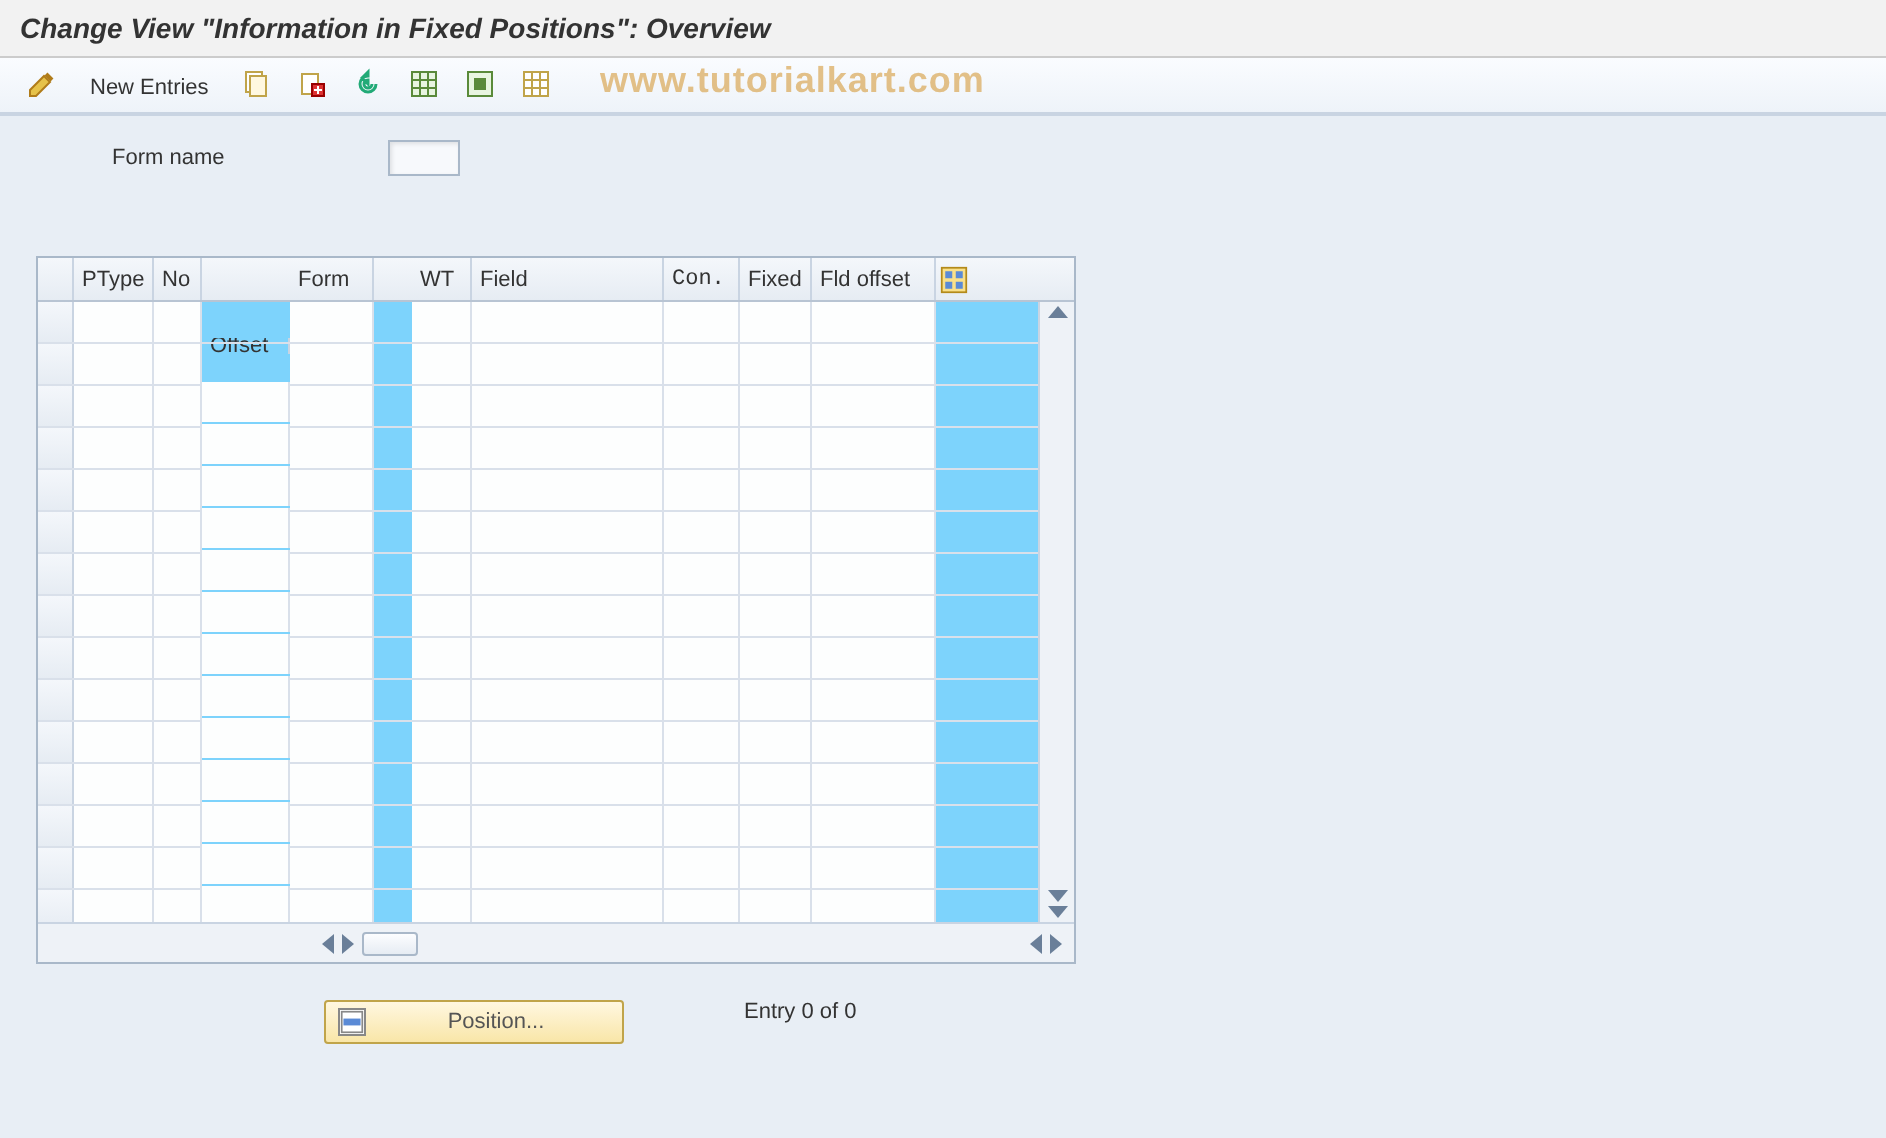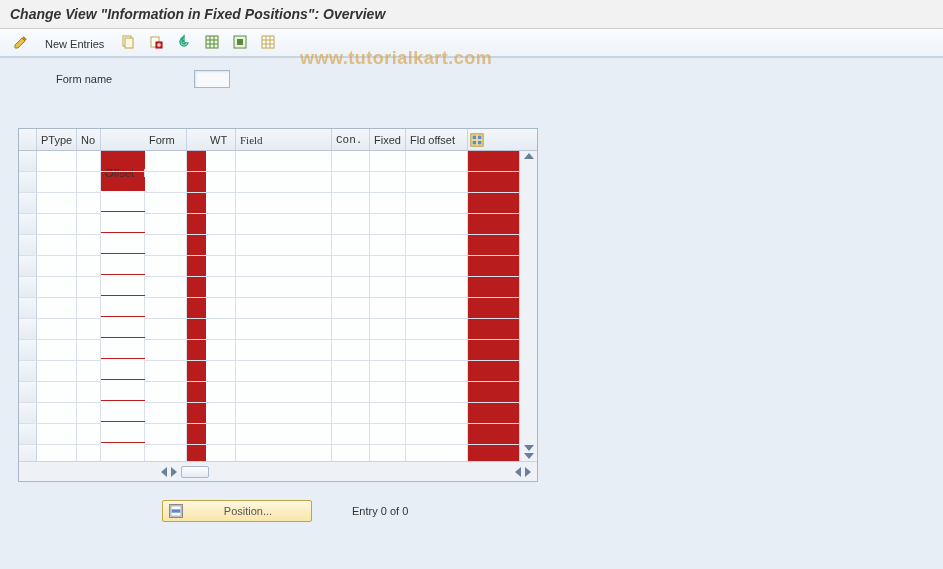--- a/index.html
+++ b/index.html
@@ -42,21 +42,21 @@
       height: 20px;
     }
     .toolbar .tbtn-text {
       font-size: 11px;
       color: #333;
       padding: 0 4px;
     }
     .watermark {
       position: absolute;
       left: 300px;
-      top: 48px;
+      top: 30px;
       font-size: 18px;
       font-weight: bold;
       color: #d8a24a;
       opacity: 0.65;
       pointer-events: none;
       z-index: 5;
       letter-spacing: 0.5px;
     }
     .content {
       background: #e8eef5;
@@ -79,21 +79,21 @@
     .form-row .input-box {
       width: 36px;
       height: 18px;
       background: #f7f9fc;
       border: 1px solid #a9b8c9;
       box-shadow: inset 1px 1px 2px rgba(0,0,0,0.1);
     }
     .grid-wrap {
       border: 1px solid #a9b8c9;
       width: 520px;
-      background: #b91c1c;
+      background: #7dd3fc;
       box-shadow: inset 0 0 0 1px #fff;
       margin-left: 8px;
     }
     .grid-header {
       display: flex;
       background: linear-gradient(#f4f7fb, #e6ecf3);
       border-bottom: 1px solid #b8c4d3;
       height: 22px;
     }
     .grid-header .h-sel,
@@ -175,21 +175,20 @@
     }
     .hscroll .thumb {
       width: 28px; height: 12px;
       background: linear-gradient(#fcfdff,#e6ecf3);
       border: 1px solid #a9b8c9;
       border-radius: 2px;
     }
     .hscroll .end-arrows { margin-left: auto; display:flex; gap:4px; padding-right:4px;}
     .position-row {
       display: flex;
-      align-items: center;
       gap: 40px;
       margin-top: 18px;
       margin-left: 152px;
     }
     .position-btn {
       width: 150px;
       height: 22px;
       background: linear-gradient(#fff7e0, #f9e6a8);
       border: 1px solid #c0a44a;
       border-radius: 2px;
@@ -203,30 +202,31 @@
     }
     .position-btn .picon {
       width: 14px; height: 14px;
       background: #fff;
       border: 1px solid #888;
       display:flex; align-items:center; justify-content:center;
     }
     .entry-text {
       color: #333;
       font-size: 11px;
+      margin-left: 20px;
     }
     
     .ico { width: 16px; height: 16px; display:block; }
     
     .c0 { width: 40px; }
     .c1 { width: 24px; }
     .c2 { width: 44px; margin-top: 40px; }
     .c3 { width: 42px; }
     .c4 { width: 30px; margin-left: 19px; }
-    .c5 { width: 96px; font-family: Liberation Serif, serif; }
+    .c5 { width: 96px; }
     .c6 { width: 38px; font-family: Liberation Mono, monospace; }
     .c7 { width: 36px; }
     .c8 { width: 62px; }
   </style>
 </head>
 <body>
 
 <div class="title-bar">Change View "Information in Fixed Positions": Overview</div>
 
 <div class="toolbar">

